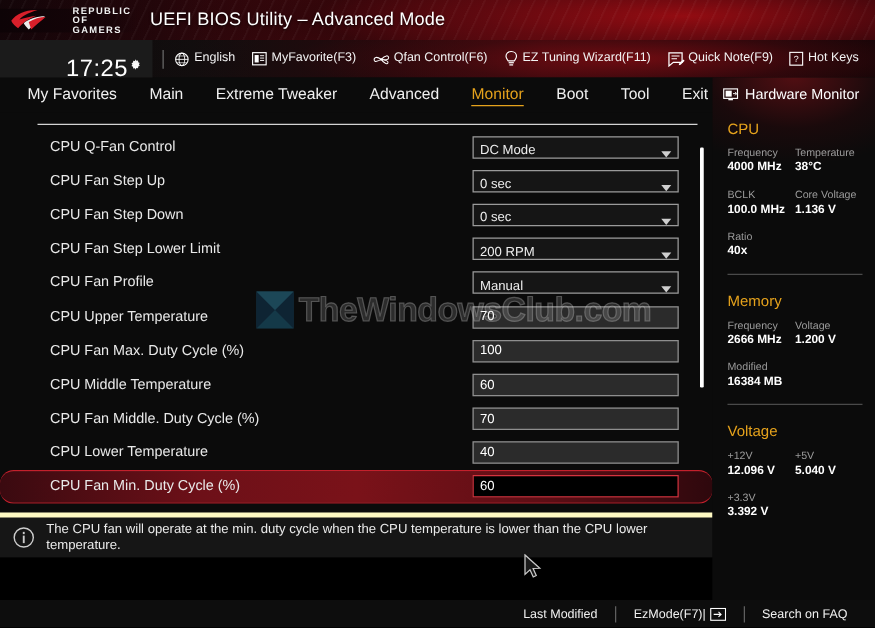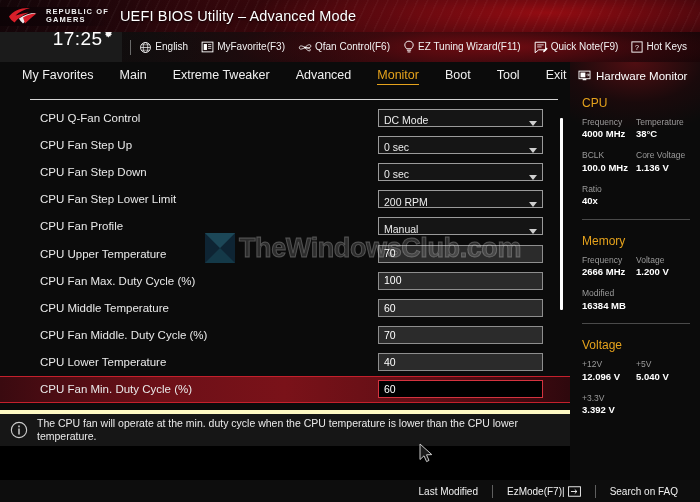--- a/index.html
+++ b/index.html
@@ -27,21 +27,21 @@
     overflow: hidden;
   }
   .titlebar::after {
     content: "";
     position: absolute; left: 0; top: 0; right: 0; bottom: 0;
     background: repeating-linear-gradient(115deg, rgba(255,255,255,0.035) 0px, rgba(255,255,255,0.035) 1px, rgba(0,0,0,0) 2px, rgba(0,0,0,0) 9px);
     pointer-events: none;
   }
   .rog-logo {
     width: 110px; height: 19px;
-    display: flex; align-items: center; gap: 8px;
+    display: flex; align-items: center; gap: 20px;
     padding-left: 8px;
     position: relative; z-index: 2;
     background: linear-gradient(90deg, #0d0306 0%, #150408 70%, rgba(25,6,10,0) 100%);
   }
   .rog-eye { flex: 0 0 auto; }
   .rog-text {
     display: flex; flex-direction: column;
     line-height: 1.02;
     font-size: 7.5px; font-weight: bold;
     letter-spacing: 1.1px; color: #efefef;
@@ -61,21 +61,21 @@
     width: 700px; height: 30px;
     background:
       radial-gradient(ellipse 340px 40px at 72% 50%, rgba(128,12,18,0.75) 0%, rgba(62,8,12,0.55) 45%, rgba(14,3,5,0.2) 80%),
       linear-gradient(90deg, #0c0c0c 0%, #131010 22%, #2c0a0e 45%, #4a0b11 62%, #2a080d 82%, #120507 100%);
     display: flex; align-items: center;
     overflow: hidden;
   }
   .clockbox {
     width: 128px; height: 36px;
     background: #1b1b1b;
-    display: flex; align-items: flex-start; justify-content: flex-end;
+    display: flex; align-items: flex-end; justify-content: flex-end;
     padding-right: 8px; gap: 1px;
     position: relative; z-index: 2;
   }
   .clock-time {
     color: #fff; font-size: 19px; font-weight: 300;
     letter-spacing: 0.4px; line-height: 1;
   }
   .gear-ic { margin-bottom: 7px; }
   .tb-sep {
     width: 1px; height: 15px;
@@ -134,20 +134,21 @@
   .row .rlabel {
     color: #e9e9e9; font-size: 11.5px;
     white-space: nowrap;
   }
   .row.lvl0 .rlabel { padding-left: 40px; text-align: right; }
   .row.lvl1 .rlabel { padding-left: 40px; }
   .row.selected {
     background: linear-gradient(90deg, #3a0a10 0%, #6d1018 28%, #7a1219 50%, #5e0e15 76%, #2e080d 100%);
     border-top: 1px solid #c4202c;
     border-bottom: 1px solid #c4202c;
+    border-radius: 11px;
   }
   .row .field {
     position: absolute; left: 378px; top: 50%;
     transform: translateY(-50%);
     width: 165px; height: 18px;
   }
   .dd {
     width: 100%; height: 100%;
     border: 1px solid #9a9a9a;
     background: #151515;

